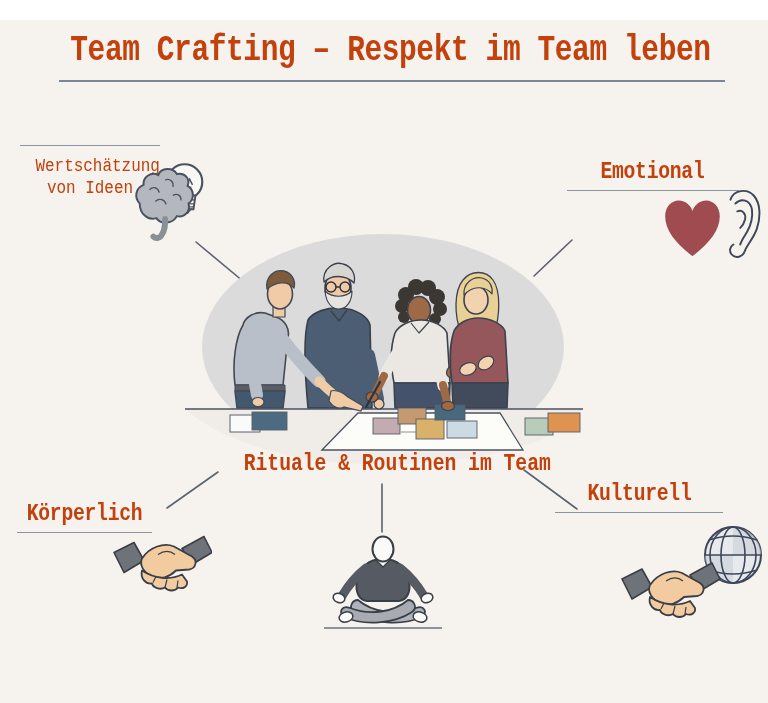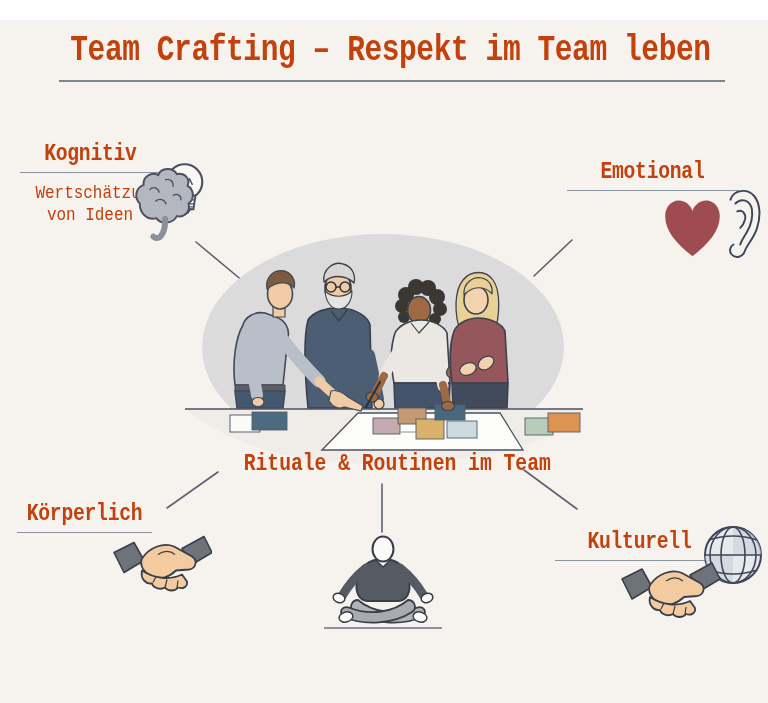--- a/index.html
+++ b/index.html
@@ -139,21 +139,20 @@
       <line x1="193" y1="182" x2="207" y2="157" stroke="#2e333b" stroke-width="2.2" stroke-linecap="round"></line>
       <path d="M262,130 C266,142 268,152 270,161" stroke="#ebe8e3" stroke-width="11" fill="none" stroke-linecap="round"></path>
       <path d="M270,160 C272,168 273,173 274,177" stroke="#9d6a45" stroke-width="8" fill="none" stroke-linecap="round"></path>
       <ellipse cx="275" cy="181" rx="6.5" ry="4.5" fill="#9d6a45" stroke="#39404b" stroke-width="1.2"></ellipse>
     </g>
   </svg>
 
   <div class="caption"><span class="cond">Rituale &amp; Routinen im Team</span></div>
 
   <div class="section" style="left:10px; top:120px; width:160px;">
-    <h2><span class="cond">Kognitiv</span></h2>
     <div class="sec-rule" style="width:140px;"></div>
     <div class="sec-desc">
         <div class="cond-block" style="width:130px; margin:0 auto;">Wertschätzung von Ideen</div>
       </div>
   </div>
   <div class="icon" style="left:126px; top:132px;">
     <svg width="88" height="94" viewBox="0 0 90 95">
       <g stroke="#4a5260" fill="none">
         <circle cx="60" cy="30" r="18" fill="#faf8f5" stroke-width="2.2"></circle>
         <path d="M54,35 l4,-7 l3,6 l4,-7 l3,6" stroke-width="1.5"></path>
@@ -200,21 +199,21 @@
         <path d="M2,22 L22,12 L32,30 L12,42 Z" fill="#6e737a" stroke-width="1.6"></path>
         <path d="M70,18 L92,6 L100,22 L80,34 Z" fill="#6e737a" stroke-width="1.6"></path>
         <path d="M30,28 C38,16 52,12 62,16 L80,26 C86,30 84,38 77,39 L64,40 C58,46 48,50 40,46 C32,42 27,35 30,28 Z" fill="#f3cba0" stroke-width="1.8"></path>
         <path d="M30,40 C28,48 34,54 40,53 C41,57 48,60 53,57 C56,61 63,61 66,57 C71,59 76,56 75,51 L70,44 C58,50 42,48 30,40 Z" fill="#f3cba0" stroke-width="1.8"></path>
         <path d="M41,52 L44,46 M53,57 L55,49 M65,57 L66,50" fill="none" stroke-width="1.2"></path>
         <path d="M46,24 C52,20 58,20 63,24" fill="none" stroke-width="1.2"></path>
       </g>
     </svg>
   </div>
 
-  <div class="section" style="left:548px; top:508px; width:182px;">
+  <div class="section" style="left:548px; top:460px; width:182px;">
     <h2><span class="cond">Kulturell</span></h2>
     <div class="sec-rule" style="width:168px;"></div>
   </div>
   <div class="icon" style="left:620px; top:505px;">
     <svg width="145" height="95" viewBox="0 0 145 95">
       <g transform="translate(75,0)">
         <circle cx="38" cy="30" r="28" fill="#e7eaed" stroke="#3e4759" stroke-width="2"></circle>
         <path d="M38,2 A28,28 0 0 1 66,30 L38,30 Z" fill="#ccd3da" opacity="0.7"></path>
         <path d="M38,58 A28,28 0 0 1 10,30 L38,30 Z" fill="#ccd3da" opacity="0.7"></path>
         <g fill="none" stroke="#3e4759" stroke-width="1.6">

